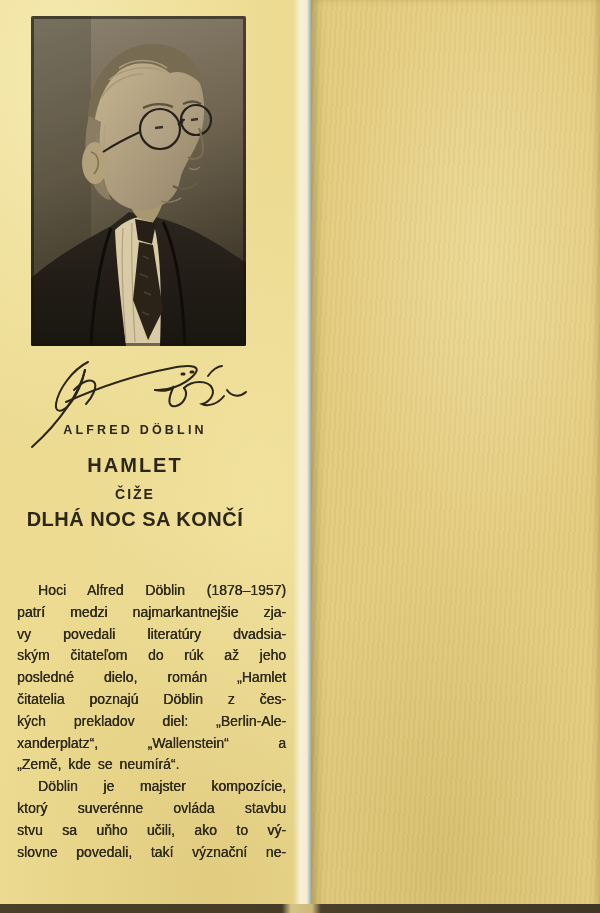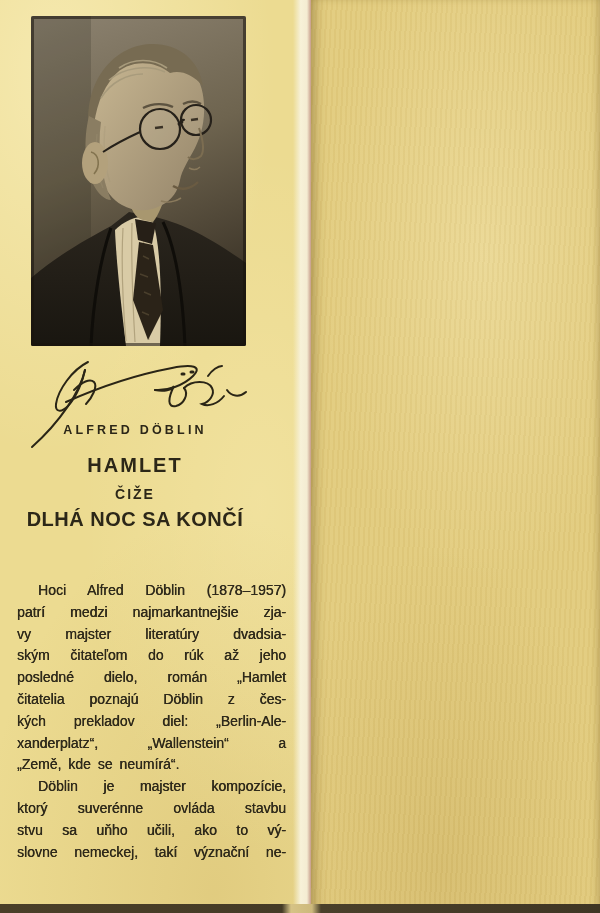--- a/index.html
+++ b/index.html
@@ -1,18 +1,18 @@
 <!DOCTYPE html>
 <html><head>
 <meta charset="utf-8">
 <style>
   html,body{margin:0;padding:0;background:#b8a968;}
   .page{
     position:relative;width:600px;height:913px;overflow:hidden;
-    font-family:"Liberation Sans",sans-serif;background:#7f1d1d;
+    font-family:"Liberation Sans",sans-serif;background:#0c4a6e;
   }
   
   .strip-left{
     position:absolute;left:0;top:0;width:306px;height:913px;
     background-color:#ecdb91;
     background-image:
       radial-gradient(120% 70% at 18% 8%, rgba(255,247,205,.5), transparent 60%),
       radial-gradient(90% 60% at 85% 55%, rgba(255,244,195,.25), transparent 65%),
       radial-gradient(110% 60% at 70% 98%, rgba(185,150,65,.22), transparent 70%);
   }
@@ -141,31 +141,31 @@
     </div>
 
     <div class="heading author-name">ALFRED DÖBLIN</div>
     <div class="heading title">HAMLET</div>
     <div class="heading connector">ČIŽE</div>
     <div class="heading subtitle">DLHÁ NOC SA KONČÍ</div>
 
     <div class="col col-left">
         <div class="tline indent">Hoci  Alfred Döblin (1878–1957)</div>
         <div class="tline">patrí  medzi najmarkantnejšie zja-</div>
-        <div class="tline">vy majster literatúry dvadsia-</div>
+        <div class="tline">vy povedali literatúry dvadsia-</div>
         <div class="tline">ským čitateľom do rúk až jeho</div>
         <div class="tline">posledné dielo, román „Hamlet</div>
         <div class="tline">čitatelia poznajú Döblin z čes-</div>
         <div class="tline">kých prekladov diel: „Berlin-Ale-</div>
         <div class="tline">xanderplatz“, „Wallenstein“ a</div>
         <div class="tline nostretch">„Země, kde se neumírá“.</div>
         <div class="tline indent">Döblin je majster kompozície,</div>
         <div class="tline">ktorý suverénne ovláda stavbu</div>
         <div class="tline">stvu sa uňho učili, ako to vý-</div>
-        <div class="tline">slovne nemeckej, takí význační ne-</div>
+        <div class="tline">slovne povedali, takí význační ne-</div>
       </div>
   </div>
 
   <div class="torn-edge"></div>
 
   <div class="strip-right">
     
   </div>
 
   <div class="bottom-edge"></div>

